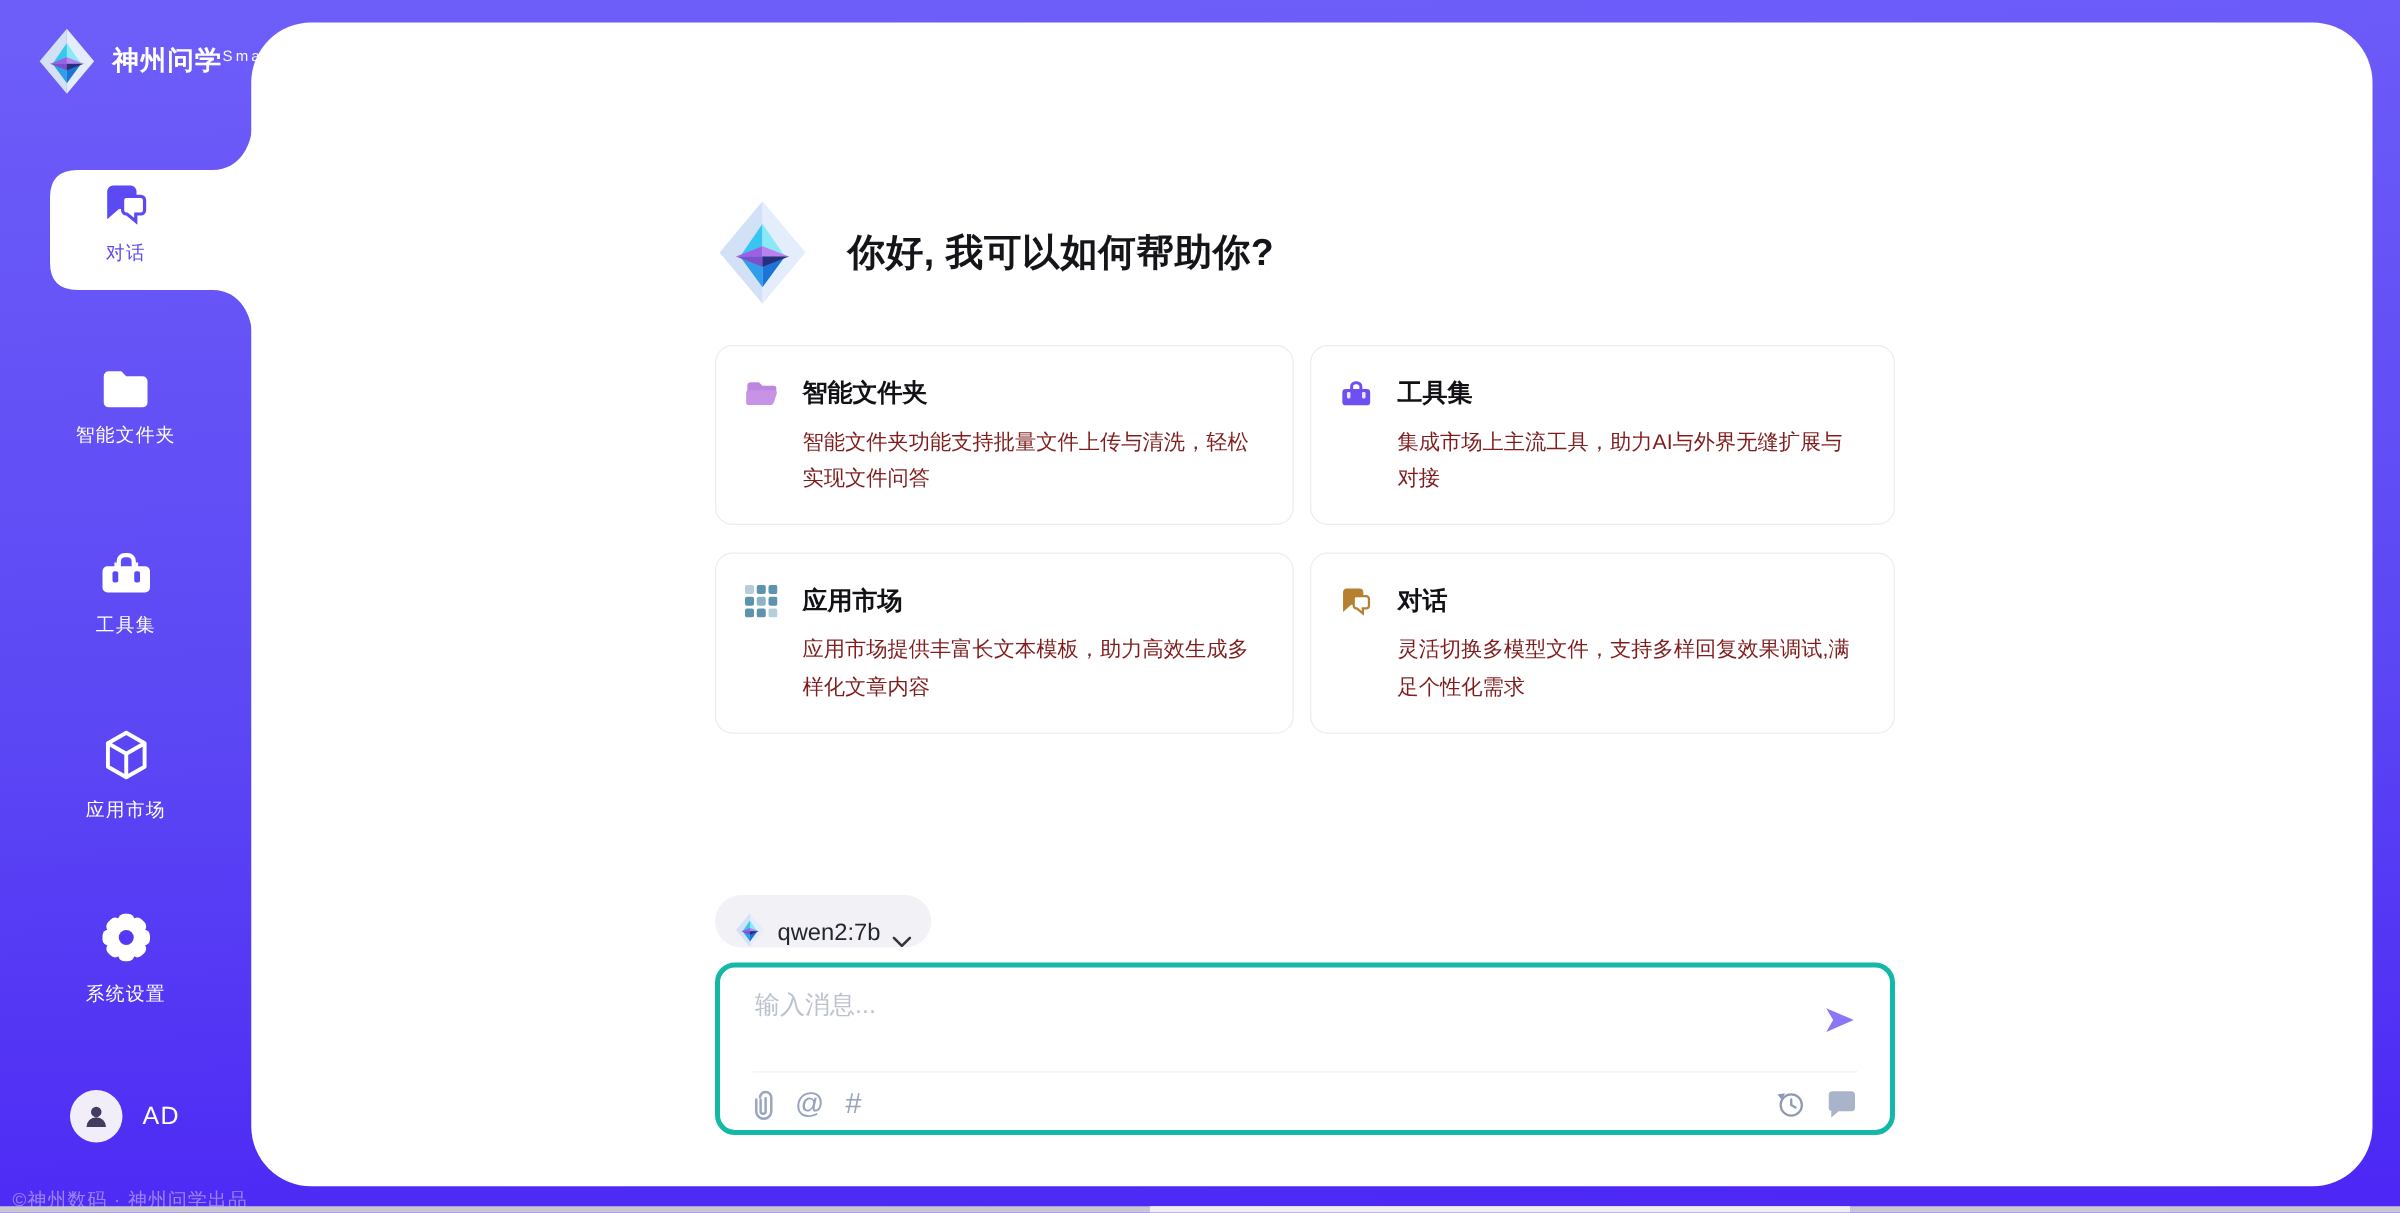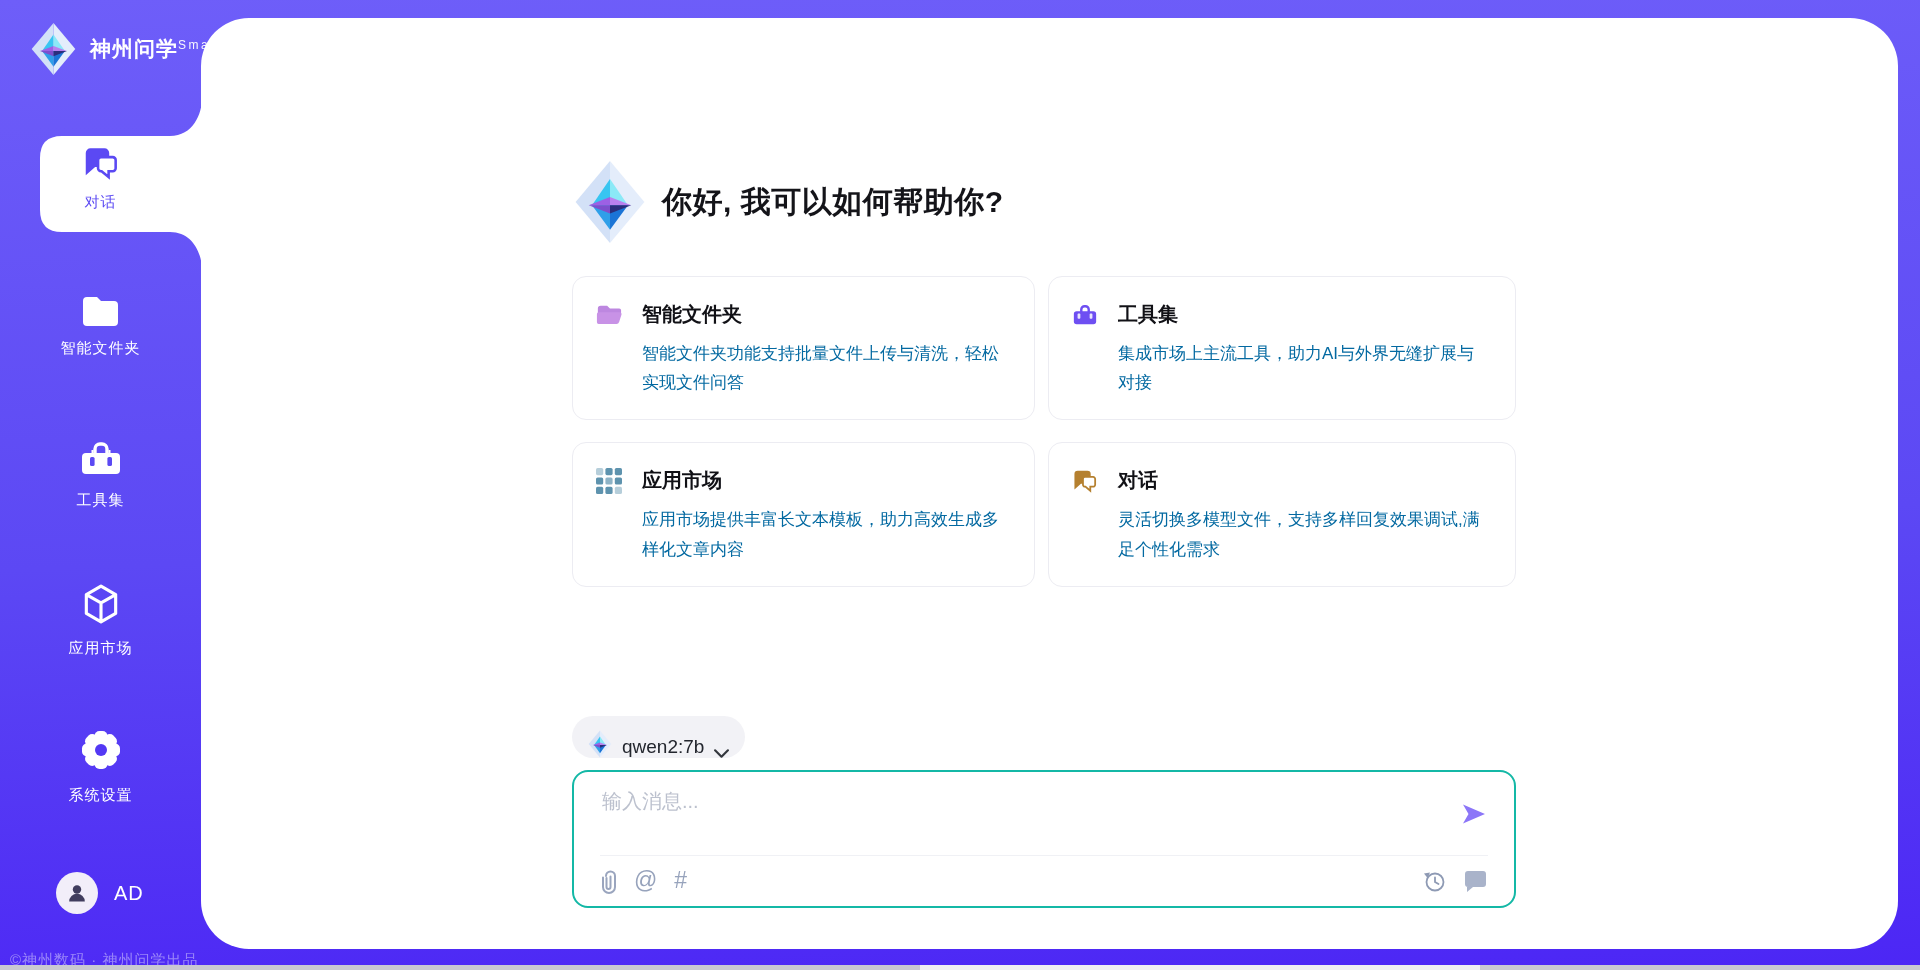--- a/index.html
+++ b/index.html
@@ -35,52 +35,52 @@
   .ni-tool{top:438px;}
   .ni-cube{top:582px;}
   .ni-gear{top:727px;}
 
   .user-row{position:absolute;left:56px;top:872px;display:flex;align-items:center;gap:16px;cursor:pointer;}
   .avatar{width:42px;height:42px;border-radius:50%;background:#F2EEF9;display:flex;align-items:center;justify-content:center;}
   .user-name{color:#fff;font-size:20px;letter-spacing:1px;}
   .side-footer{position:absolute;left:10px;top:951px;font-size:15px;color:rgba(255,255,255,.42);letter-spacing:1px;}
 
   
-  .hero{position:absolute;left:574px;top:158px;display:flex;align-items:center;gap:16px;}
+  .hero{position:absolute;left:574px;top:158px;display:flex;align-items:center;gap:32px;}
   .hero .logo{width:72px;height:88px;}
   .hero-title{font-size:30px;font-weight:700;color:#141419;letter-spacing:.5px;}
 
   
   .cards{
     position:absolute;left:572px;top:276px;width:944px;
     display:grid;grid-template-columns:463px 468px;column-gap:13px;row-gap:22px;
   }
   .feature-card{
     box-sizing:border-box;min-height:128px;background:#fff;
     border:1px solid #ECECF2;border-radius:14px;
     padding:24px 24px 22px 23px;cursor:pointer;
   }
   .fc-head{display:flex;align-items:center;gap:20px;}
   .fc-head .fc-icon{width:26px;height:26px;flex:0 0 auto;}
   .fc-title{font-size:20px;font-weight:700;color:#111116;}
-  .fc-desc{margin:11px 0 0 46px;font-size:17px;line-height:1.72;color:#0369a1;}
+  .fc-desc{margin:11px 0 0 46px;font-size:17px;line-height:1.72;color:#7f1d1d;}
 
   
   .model-pill{
     position:absolute;left:572px;top:716px;height:42px;padding:0 16px;
     display:inline-flex;align-items:flex-end;gap:10px;
     background:#F2F2F6;border-radius:21px;cursor:pointer;
   }
   .model-pill .logo{width:24px;height:28px;}
   .model-name{font-size:19px;color:#23262E;}
 
   
   .input-box{
     position:absolute;left:572px;top:770px;width:944px;height:138px;
-    box-sizing:border-box;background:#fff;border:2px solid #14b8a6;border-radius:16px;
+    box-sizing:border-box;background:#fff;border:4px solid #14b8a6;border-radius:16px;
   }
   .msg-input{
     position:absolute;left:26px;top:14px;width:860px;height:60px;
     border:none;outline:none;resize:none;font-family:"Liberation Sans",sans-serif;
     font-size:20px;color:#333;background:transparent;
   }
   .msg-input::placeholder{color:#BCC1CE;}
   .send-btn{position:absolute;right:26px;top:28px;width:28px;height:28px;cursor:pointer;}
   .input-divider{position:absolute;left:26px;right:26px;top:83px;border-top:1px solid #F0F1F5;}
   .input-toolbar{position:absolute;left:26px;right:26px;top:95px;display:flex;align-items:center;gap:17px;}

